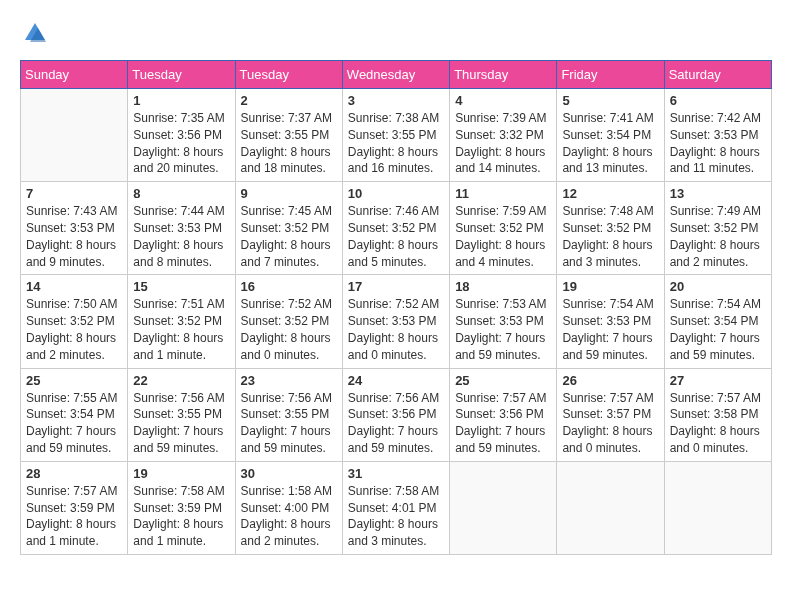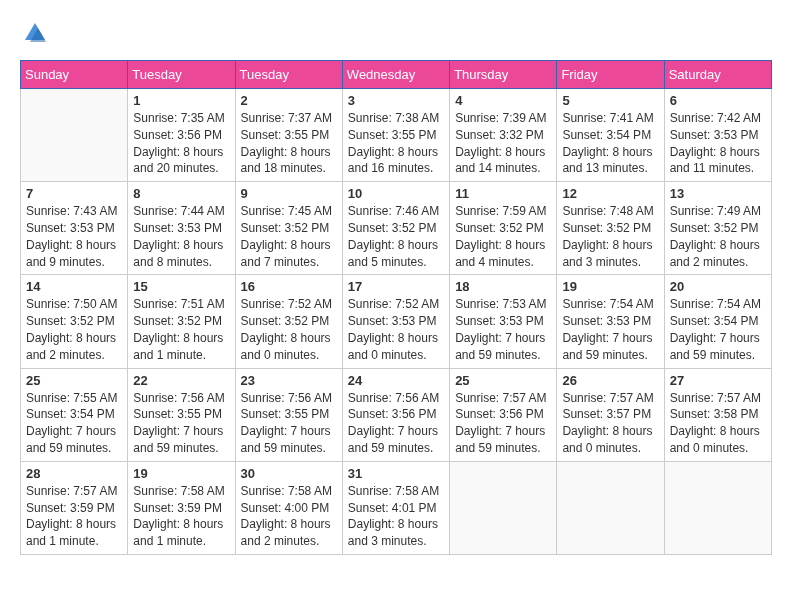--- a/index.html
+++ b/index.html
@@ -327,21 +327,21 @@
         </td>
         <td>
           <span class="day-num">19</span>
           <div class="day-info">Sunrise: 7:58 AM
 Sunset: 3:59 PM
 Daylight: 8 hours
 and 1 minute.</div>
         </td>
         <td>
           <span class="day-num">30</span>
-          <div class="day-info">Sunrise: 7:58 AM
+          <div class="day-info">Sunrise: 1:58 AM
 Sunset: 4:00 PM
 Daylight: 8 hours
 and 2 minutes.</div>
         </td>
         <td>
           <span class="day-num">31</span>
           <div class="day-info">Sunrise: 7:58 AM
 Sunset: 4:01 PM
 Daylight: 8 hours
 and 3 minutes.</div>

